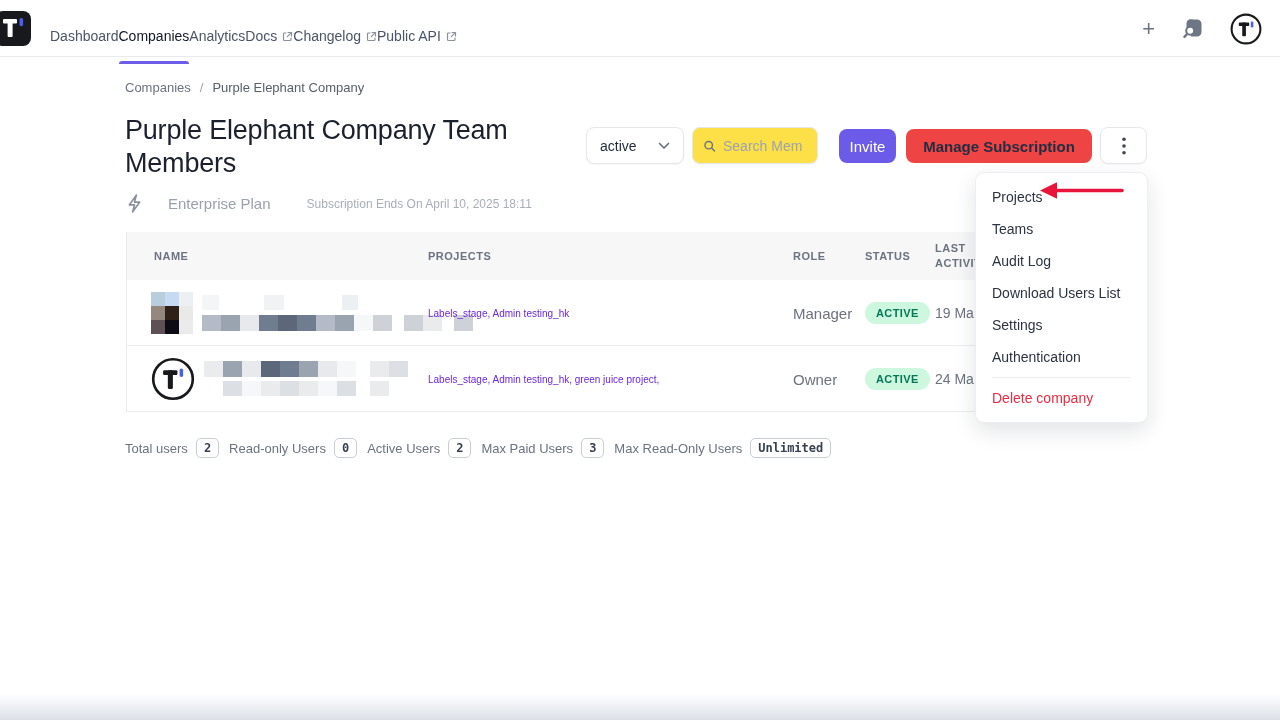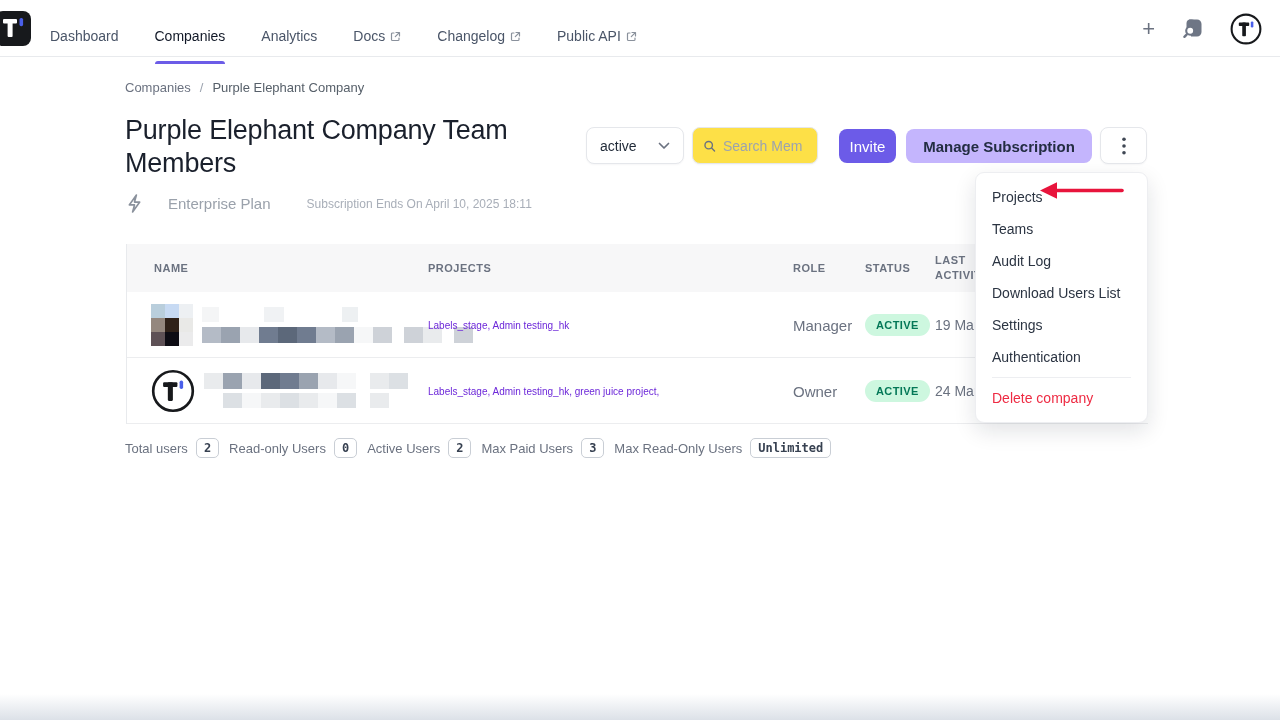--- a/index.html
+++ b/index.html
@@ -3,21 +3,21 @@
 <meta charset="utf-8">
 <style>
   * { margin:0; padding:0; box-sizing:border-box; }
   html,body { width:1280px; height:720px; }
   body { font-family:"Liberation Sans", sans-serif; background:#fff; position:relative; overflow:hidden; }
   .canvas { position:absolute; inset:0; width:1280px; height:720px; background:#fff; }
 
   
   .topnav { position:absolute; left:0; top:0; width:1280px; height:57px; background:#fff; border-bottom:1px solid #E8EAED; display:flex; align-items:center; }
   .logo-box { position:absolute; left:-5px; top:11px; width:36px; height:35px; }
-  .nav-items { display:flex; align-items:center; gap:36px; margin-left:50px; height:100%;margin-top:16px; }
+  .nav-items { display:flex; align-items:center; margin-left:50px; height:100%;margin-top:16px; }
   .nav-item { position:relative; font-size:14px; color:#4A5568; text-decoration:none; display:flex; align-items:center; gap:5px; height:100%; cursor:pointer; }
   .nav-item.active { color:#111827; font-weight:500; }
   .nav-item.active::after { content:""; position:absolute; left:0; right:0; bottom:0; height:3px; background:#6C5CE7; border-radius:3px 3px 0 0; }
   .nav-right { position:absolute; right:18px; top:0; height:57px; display:flex; align-items:center; gap:26px; }
   .plus-glyph { font-size:22px; color:#6B7280; font-weight:300; line-height:1; cursor:pointer; }
   .avatar-ring { width:32px; height:32px; cursor:pointer; }
 
   
   .breadcrumb { position:absolute; left:125px; top:80px; font-size:13px; color:#6B7280; display:flex; gap:9px; align-items:center; }
   .breadcrumb .crumb-link { cursor:pointer; }
@@ -25,30 +25,30 @@
   .breadcrumb .current { color:#57606A; }
   .page-title { position:absolute; left:125px; top:114px; width:500px; font-size:27px; line-height:1.22; font-weight:400; color:#1A202C; letter-spacing:-0.2px; }
 
   
   .filter-select { position:absolute; left:586px; top:127px; width:98px; height:37px; background:#fff; border:1px solid #E5E7EB; border-radius:8px; display:flex; align-items:center; justify-content:space-between; padding:0 13px; cursor:pointer; box-shadow:0 1px 2px rgba(16,24,40,.04); }
   .filter-select .val { font-size:14px; color:#1F2937; }
   .search-box { position:absolute; left:692px; top:127px; width:126px; height:37px; background:#fde047; border:1px solid #E5E7EB; border-radius:8px; display:flex; align-items:center; padding:0 10px; gap:7px; box-shadow:0 1px 2px rgba(16,24,40,.04); }
   .search-box input { border:none; outline:none; width:84px; font-size:14px; color:#1F2937; font-family:"Liberation Sans",sans-serif; background:transparent; }
   .search-box input::placeholder { color:#9CA3AF; }
   .btn-invite { position:absolute; left:839px; top:129px; width:57px; height:34px; background:#6C5BE8; color:#fff; border:none; border-radius:8px; font-size:15px; font-family:"Liberation Sans",sans-serif; cursor:pointer; }
-  .btn-manage { position:absolute; left:906px; top:129px; width:186px; height:34px; background:#c4b5fd; color:#232D42; border:none; border-radius:8px; font-size:15px; font-weight:600; font-family:"Liberation Sans",sans-serif; cursor:pointer; }
+  .btn-manage { position:absolute; left:906px; top:129px; width:186px; height:34px; background:#ef4444; color:#232D42; border:none; border-radius:8px; font-size:15px; font-weight:600; font-family:"Liberation Sans",sans-serif; cursor:pointer; }
   .btn-kebab { position:absolute; left:1100px; top:127px; width:47px; height:37px; background:#fff; border:1px solid #E5E7EB; border-radius:8px; display:flex; align-items:center; justify-content:center; cursor:pointer; box-shadow:0 1px 2px rgba(16,24,40,.04); }
 
   
   .plan-row { position:absolute; left:125px; top:193px; display:flex; align-items:center; gap:24px; }
   .plan-name { font-size:15px; color:#9AA1AB; font-weight:500; margin-right:12px; }
   .plan-sub { font-size:12px; color:#A8AEB8; }
 
   
-  .table { position:absolute; left:126px; top:244px; width:1022px; border-left:1px solid #E8EAED; }
+  .table { position:absolute; left:126px; top:232px; width:1022px; border-left:1px solid #E8EAED; }
   .thead { position:relative; height:48px; background:#F7F7F8; }
   .th { position:absolute; top:0; height:48px; display:flex; align-items:center; font-size:11px; font-weight:700; color:#6B7280; letter-spacing:.5px; text-transform:uppercase; }
   .trow { position:relative; height:66px; background:#fff; border-bottom:1px solid #ECEDEF; }
   .col-name     { left:27px; }
   .col-projects { left:301px; }
   .col-role     { left:666px; }
   .col-status   { left:738px; }
   .col-last     { left:808px; width:58px; line-height:1.35; }
   .cell { position:absolute; top:0; height:66px; display:flex; align-items:center; }
   .cell-name { left:24px; gap:9px; }

